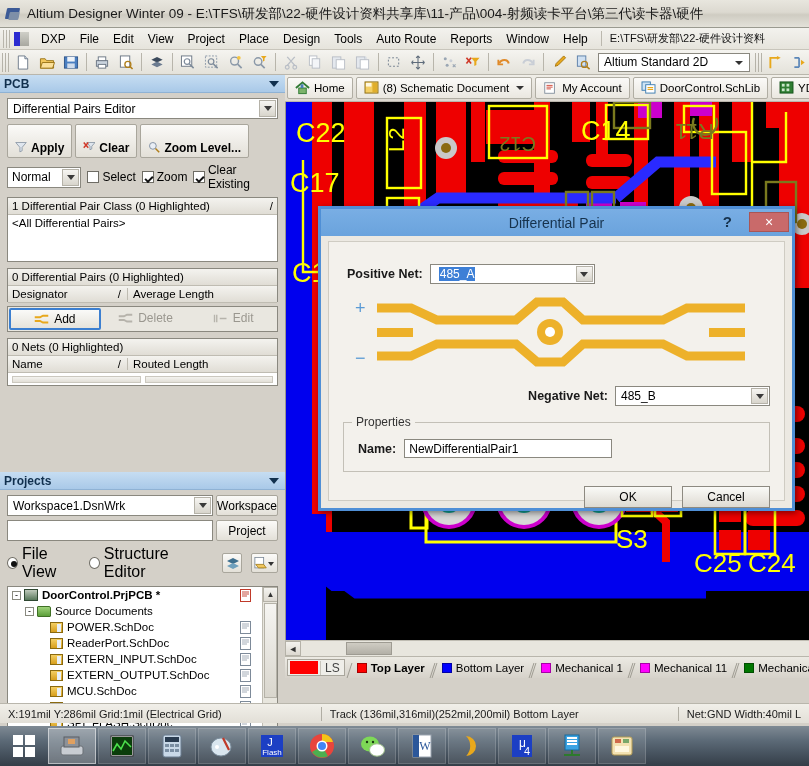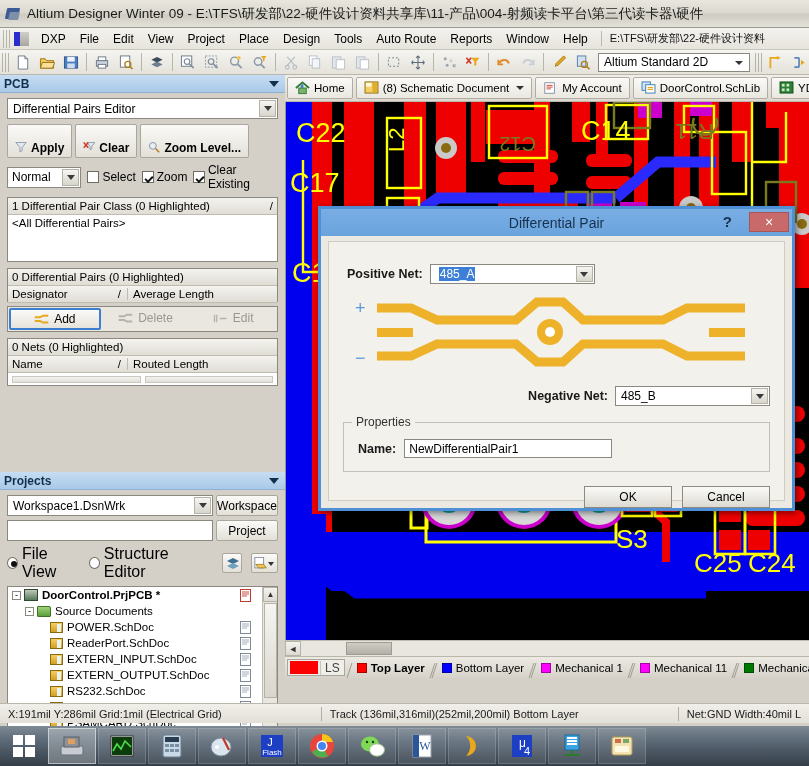--- a/index.html
+++ b/index.html
@@ -726,20 +726,29 @@
               <span class="fileicon"></span>
               <span>EXTERN_OUTPUT.SchDoc</span>
               <span class="docicon"><svg width="11" height="13" viewBox="0 0 11 13">
                   <rect x="0.5" y="0.5" width="10" height="12" fill="#fff" stroke="#7d8a99"></rect>
                   <path d="M2 3h7M2 5h7M2 7h5" stroke="#9aa4b0" stroke-width="0.9"></path>
                 </svg></span>
             </div>
             <div class="trow" style="padding-left: 30px;">
               <span style="width: 12px; flex: 0 0 auto;"></span>
               <span class="fileicon"></span>
+              <span>MCU.SchDoc</span>
+              <span class="docicon"><svg width="11" height="13" viewBox="0 0 11 13">
+                  <rect x="0.5" y="0.5" width="10" height="12" fill="#fff" stroke="#7d8a99"></rect>
+                  <path d="M2 3h7M2 5h7M2 7h5" stroke="#9aa4b0" stroke-width="0.9"></path>
+                </svg></span>
+            </div>
+            <div class="trow" style="padding-left: 30px;">
+              <span style="width: 12px; flex: 0 0 auto;"></span>
+              <span class="fileicon"></span>
               <span>RS232.SchDoc</span>
               <span class="docicon"><svg width="11" height="13" viewBox="0 0 11 13">
                   <rect x="0.5" y="0.5" width="10" height="12" fill="#fff" stroke="#7d8a99"></rect>
                   <path d="M2 3h7M2 5h7M2 7h5" stroke="#9aa4b0" stroke-width="0.9"></path>
                 </svg></span>
             </div>
             <div class="trow" style="padding-left: 30px;">
               <span style="width: 12px; flex: 0 0 auto;"></span>
               <span class="fileicon"></span>
               <span>SPI_FLASH.SchDoc</span>

